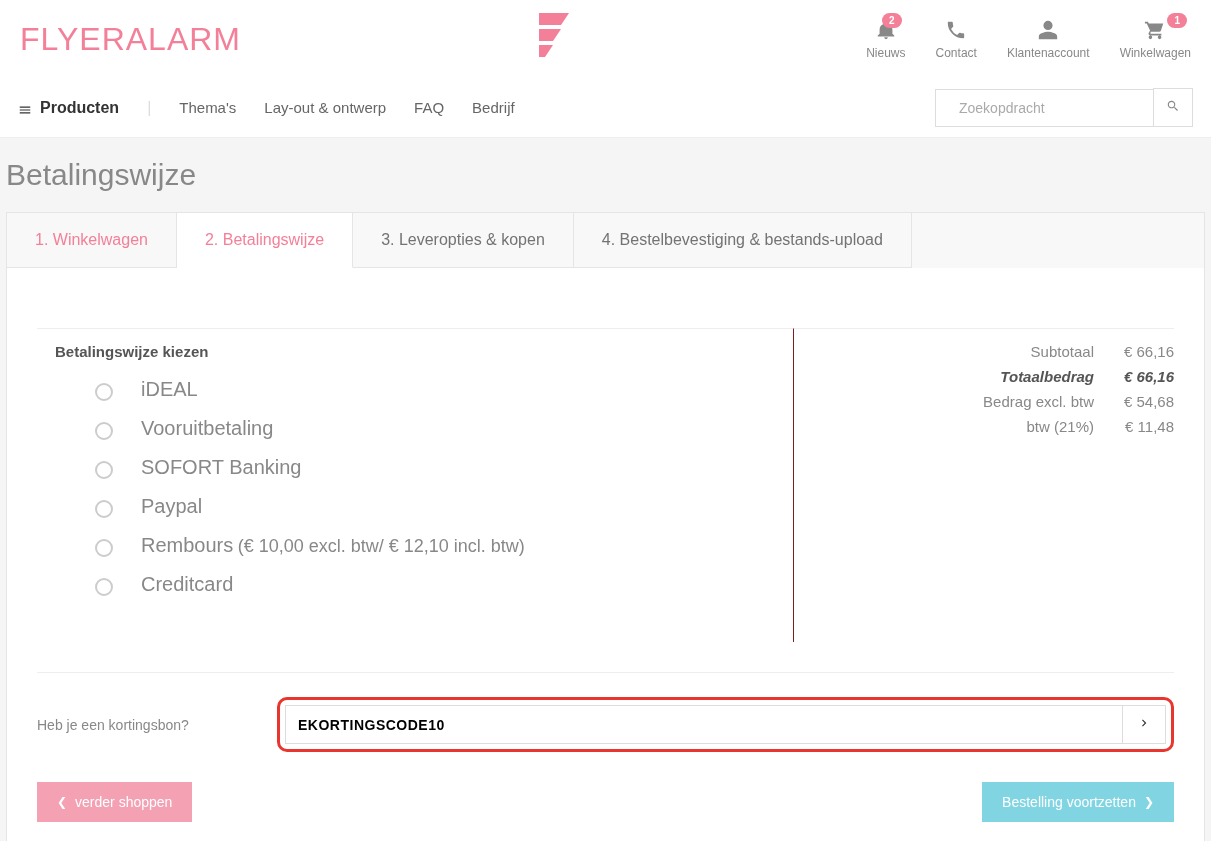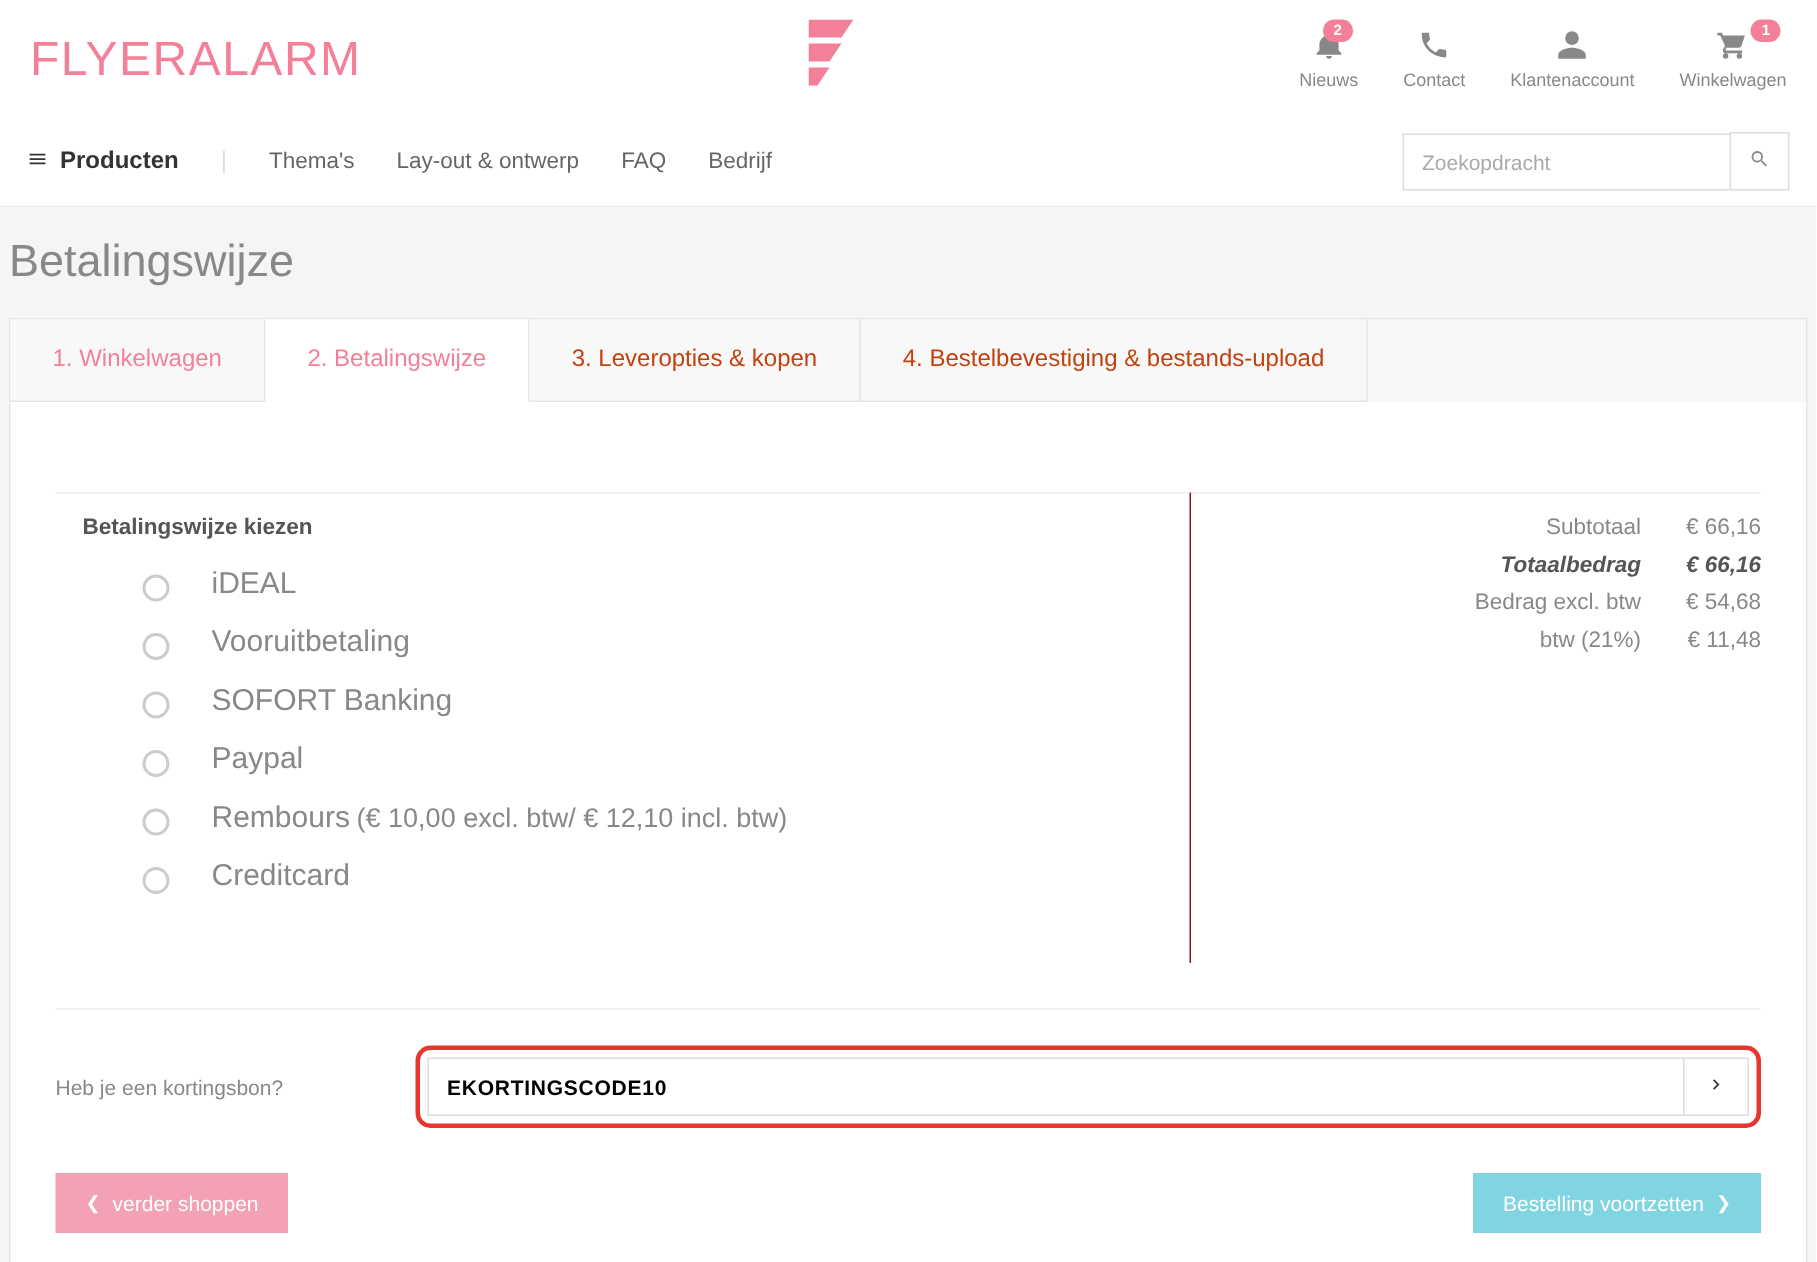--- a/index.html
+++ b/index.html
@@ -6,34 +6,34 @@
 body { font-family: -apple-system, BlinkMacSystemFont, "Segoe UI", Arial, sans-serif; background: #fff; color: #333; width: 1211px; }
 .header { display: flex; align-items: center; justify-content: space-between; padding: 10px 20px 10px 20px; height: 78px; }
 .logo { font-size: 32px; font-weight: 400; color: #f38098; letter-spacing: 1px; }
 .header-actions { display: flex; gap: 30px; }
 .header-action { display: flex; flex-direction: column; align-items: center; gap: 5px; color: #888; font-size: 12px; position: relative; cursor: pointer; }
 .header-action svg { width: 22px; height: 22px; fill: #888; }
 .badge { position: absolute; top: -6px; right: 4px; background: #f38098; color: #fff; border-radius: 10px; font-size: 10px; padding: 2px 7px; font-weight: bold; }
 
 .nav { display: flex; align-items: center; justify-content: space-between; padding: 10px 18px; border-bottom: 1px solid #eee; }
 .nav-left { display: flex; align-items: center; gap: 28px; color: #555; }
-.nav-products { font-weight: bold; color: #333; display: flex; align-items: flex-start; gap: 8px; }
+.nav-products { font-weight: bold; color: #333; display: flex; align-items: flex-end; gap: 8px; }
 .nav-item { color: #666; font-size: 15px; cursor: pointer; }
 .nav-divider { color: #ddd; }
 .search-wrap { display: flex; align-items: center; }
-.search-input { border: 1px solid #ddd; padding: 10px 12px; font-size: 14px; width: 218px; border-right: none; outline: none; color: #555; }
+.search-input { border: 1px solid #ddd; padding: 10px 23px; font-size: 14px; width: 218px; border-right: none; outline: none; color: #555; }
 .search-input::placeholder { color: #aaa; }
 .search-btn { border: 1px solid #ddd; background: #fff; padding: 10px 12px; cursor: pointer; }
 
 .page { background: #f5f5f5; padding: 20px 0 30px; min-height: 700px; }
 .page-title { font-size: 30px; color: #888; padding: 0 6px 20px; font-weight: 500; }
 .card { background: #fff; margin: 0 6px; border: 1px solid #e5e5e5; }
 
 .tabs { display: flex; background: #f8f8f8; }
-.tab { padding: 18px 28px; font-size: 16px; color: #c2410c; border-right: 1px solid #e5e5e5; border-bottom: 1px solid #e5e5e5; cursor: pointer; background: #f8f8f8; }
+.tab { padding: 18px 28px; font-size: 16px; color: #737373; border-right: 1px solid #e5e5e5; border-bottom: 1px solid #e5e5e5; cursor: pointer; background: #f8f8f8; }
 .tab.link { color: #f38098; }
 .tab.active { background: #fff; color: #f38098; border-bottom: 1px solid #fff; }
 
 .content { padding: 60px 30px 30px; }
 .two-col { display: flex; }
 .left-col { flex: 1; border-right: 1px solid #7f1d1d; border-top: 1px solid #eee; padding: 14px 18px 30px; }
 .right-col { width: 380px; border-top: 1px solid #eee; padding: 14px 0 30px 18px; }
 .section-title { font-weight: bold; color: #555; font-size: 15px; margin-bottom: 18px; }
 .radio-row { display: flex; align-items: flex-end; gap: 28px; margin: 0 0 16px 40px; }
 .radio { width: 18px; height: 18px; border-radius: 50%; border: 2px solid #ccc; cursor: pointer; }

